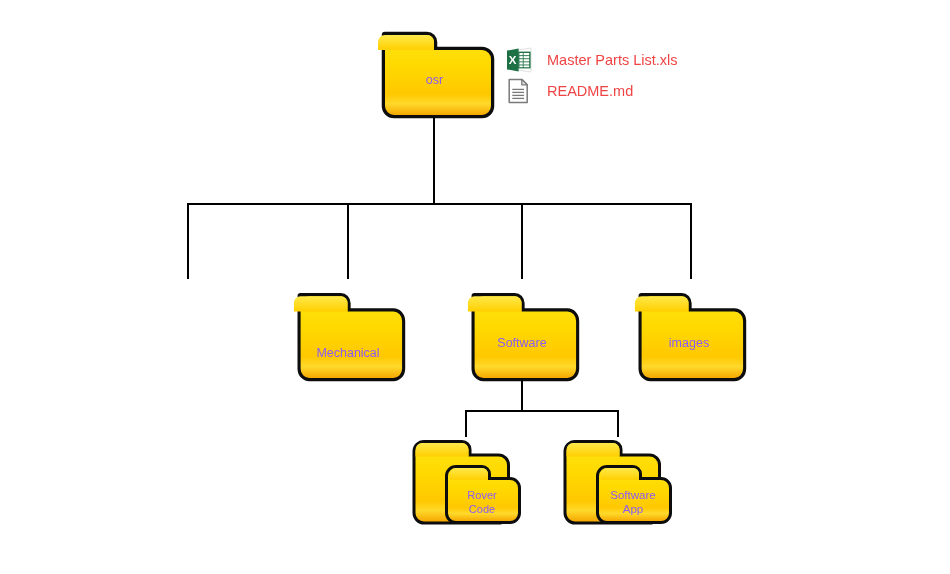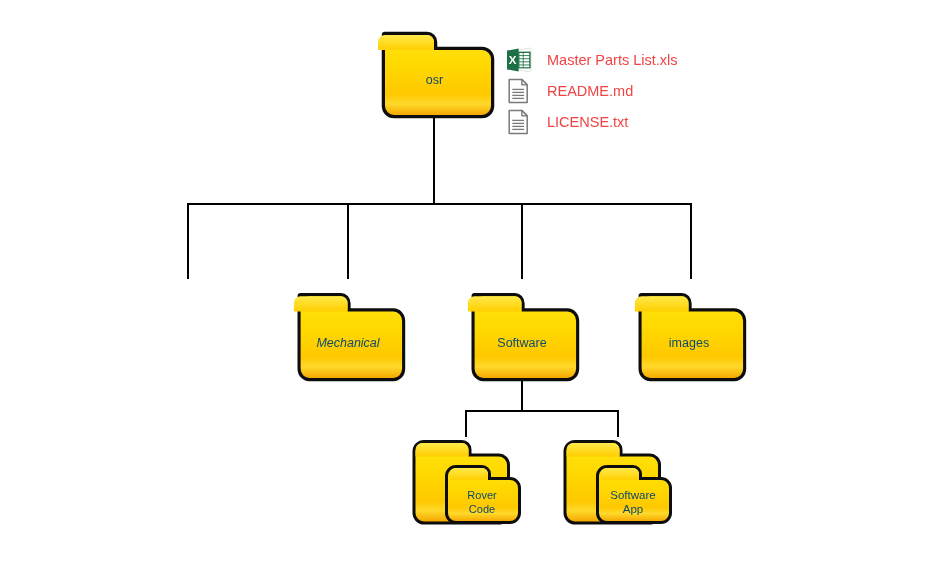--- a/index.html
+++ b/index.html
@@ -35,21 +35,21 @@
     display: block;
     width: 100%;
     height: 100%;
     overflow: visible;
   }
   .folder-label {
     position: absolute;
     left: 0;
     width: 100%;
     text-align: center;
-    color: #0c4a6e;
+    color: #8b5cf6;
     font-family: "Liberation Sans", sans-serif;
     font-size: 12.5px;
     line-height: 14px;
     letter-spacing: 0px;
     pointer-events: none;
     white-space: pre-line;
   }
 
   
   .file-list {
@@ -140,54 +140,39 @@
             <line x1="6.3" y1="12.4" x2="18.1" y2="12.4"></line>
             <line x1="6.3" y1="15.4" x2="18.1" y2="15.4"></line>
             <line x1="6.3" y1="18.4" x2="18.1" y2="18.4"></line>
             <line x1="6.3" y1="21.4" x2="18.1" y2="21.4"></line>
           </g>
         </svg>
       </span>
       <span class="file-name">README.md</span>
     </div>
 
-    <div class="file-row">
-      <span class="file-icon">
-        <svg width="26" height="28" viewBox="0 0 26 28">
-          <path d="M3.2,2.4 h12.6 l5.4,5.4 v17.8 h-18 z" fill="#ffffff" stroke="#7a7a7a" stroke-width="1.5" stroke-linejoin="round"></path>
-          <path d="M15.8,2.4 v5.4 h5.4 z" fill="#e4e4e4" stroke="#7a7a7a" stroke-width="1.3" stroke-linejoin="round"></path>
-          <g stroke="#7a7a7a" stroke-width="1.3">
-            <line x1="6.3" y1="12.4" x2="18.1" y2="12.4"></line>
-            <line x1="6.3" y1="15.4" x2="18.1" y2="15.4"></line>
-            <line x1="6.3" y1="18.4" x2="18.1" y2="18.4"></line>
-            <line x1="6.3" y1="21.4" x2="18.1" y2="21.4"></line>
-          </g>
-        </svg>
-      </span>
-      <span class="file-name">LICENSE.txt</span>
-    </div>
 
 
   </div>
 
   <div class="line v" style="left:433px; top:117px; height:87px;"></div>
   <div class="line h" style="left:187px; top:203px; width:504px;"></div>
   <div class="line v" style="left:187px; top:203px; height:76px;"></div>
   <div class="line v" style="left:347px; top:203px; height:76px;"></div>
   <div class="line v" style="left:521px; top:203px; height:76px;"></div>
   <div class="line v" style="left:690px; top:203px; height:76px;"></div>
 
 
   <div class="folder" style="left:292px; top:286px; width:112px; height:94px;">
     <svg viewBox="0 0 117 92" preserveAspectRatio="none" aria-hidden="true">
       <path d="M9,10 h42 a7,7 0 0 1 7,7 v8 h48 a9,9 0 0 1 9,9 v47 a9,9 0 0 1 -9,9 h-88 a9,9 0 0 1 -9,-9 v-62 a9,9 0 0 1 9,-9 z" fill="url(#gfA)" stroke="#0d0d0d" stroke-width="6.5" stroke-linejoin="round"></path>
       <path d="M9,10 h42 a7,7 0 0 1 7,7 v8 h48 a9,9 0 0 1 9,9 v47 a9,9 0 0 1 -9,9 h-88 a9,9 0 0 1 -9,-9 v-62 a9,9 0 0 1 9,-9 z" fill="url(#gfA)"></path>
       <path d="M9,10 h42 a7,7 0 0 1 7,7 v8 h-56 v-8 a7,7 0 0 1 7,-7 z" fill="url(#gtA)"></path>
     </svg>
-    <div class="folder-label" style="top:50px;font-style:italic;">Mechanical</div>
+    <div class="folder-label" style="top:60px;">Mechanical</div>
   </div>
 
   <div class="folder" style="left:466px; top:286px; width:112px; height:94px;">
     <svg viewBox="0 0 117 92" preserveAspectRatio="none" aria-hidden="true">
       <path d="M9,10 h42 a7,7 0 0 1 7,7 v8 h48 a9,9 0 0 1 9,9 v47 a9,9 0 0 1 -9,9 h-88 a9,9 0 0 1 -9,-9 v-62 a9,9 0 0 1 9,-9 z" fill="url(#gfA)" stroke="#0d0d0d" stroke-width="6.5" stroke-linejoin="round"></path>
       <path d="M9,10 h42 a7,7 0 0 1 7,7 v8 h48 a9,9 0 0 1 9,9 v47 a9,9 0 0 1 -9,9 h-88 a9,9 0 0 1 -9,-9 v-62 a9,9 0 0 1 9,-9 z" fill="url(#gfA)"></path>
       <path d="M9,10 h42 a7,7 0 0 1 7,7 v8 h-56 v-8 a7,7 0 0 1 7,-7 z" fill="url(#gtA)"></path>
     </svg>
     <div class="folder-label" style="top:50px;">Software</div>
   </div>

